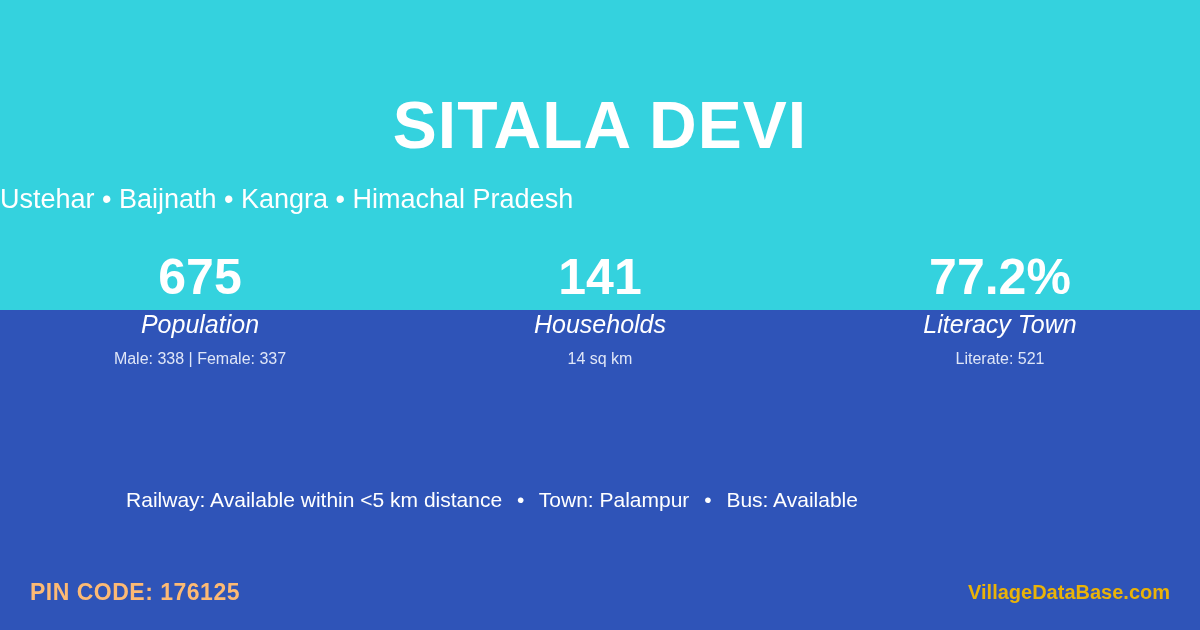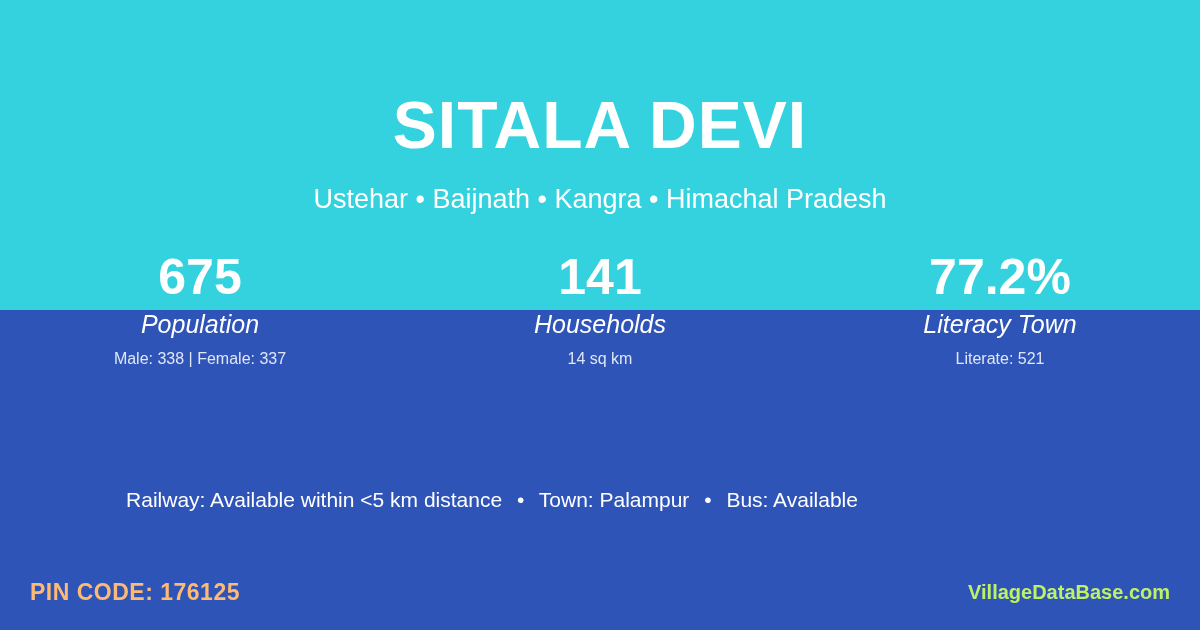--- a/index.html
+++ b/index.html
@@ -37,21 +37,21 @@
     font-weight: bold;
     color: #ffffff;
     letter-spacing: 1px;
     line-height: 78px;
   }
   .subtitle {
     position: absolute;
     left: 0;
     top: 182px;
     width: 1200px;
-    text-align: center;
+    text-align: left;
     font-size: 27px;
     color: #ffffff;
     font-weight: normal;
     line-height: 34px;
   }
   .stats {
     position: absolute;
     left: 0;
     top: 248px;
     width: 1200px;
@@ -102,21 +102,21 @@
     font-weight: bold;
     color: #fdba74;
     letter-spacing: 0.5px;
   }
   .brand {
     position: absolute;
     right: 30px;
     bottom: 26px;
     font-size: 20px;
     font-weight: bold;
-    color: #bef264;
+    color: #eab308;
   }
 </style>
 </head>
 <body>
 
 <div class="card">
 
   <div class="top-band"></div>
 
   <div class="title">SITALA DEVI</div>

